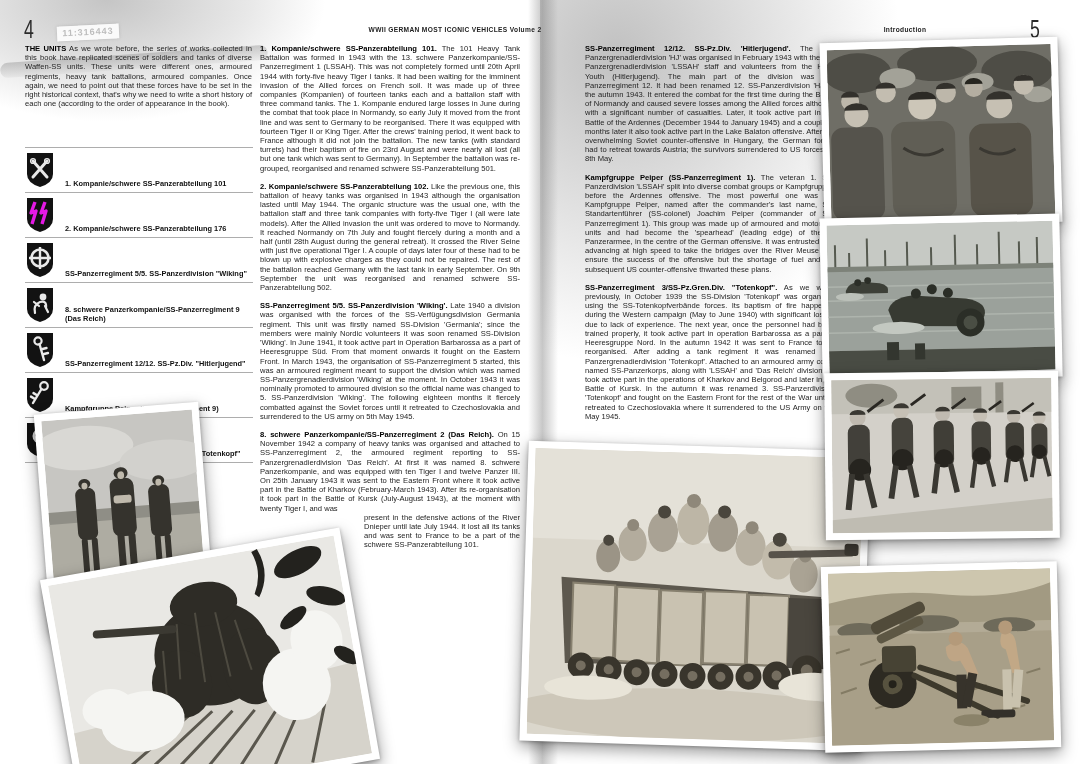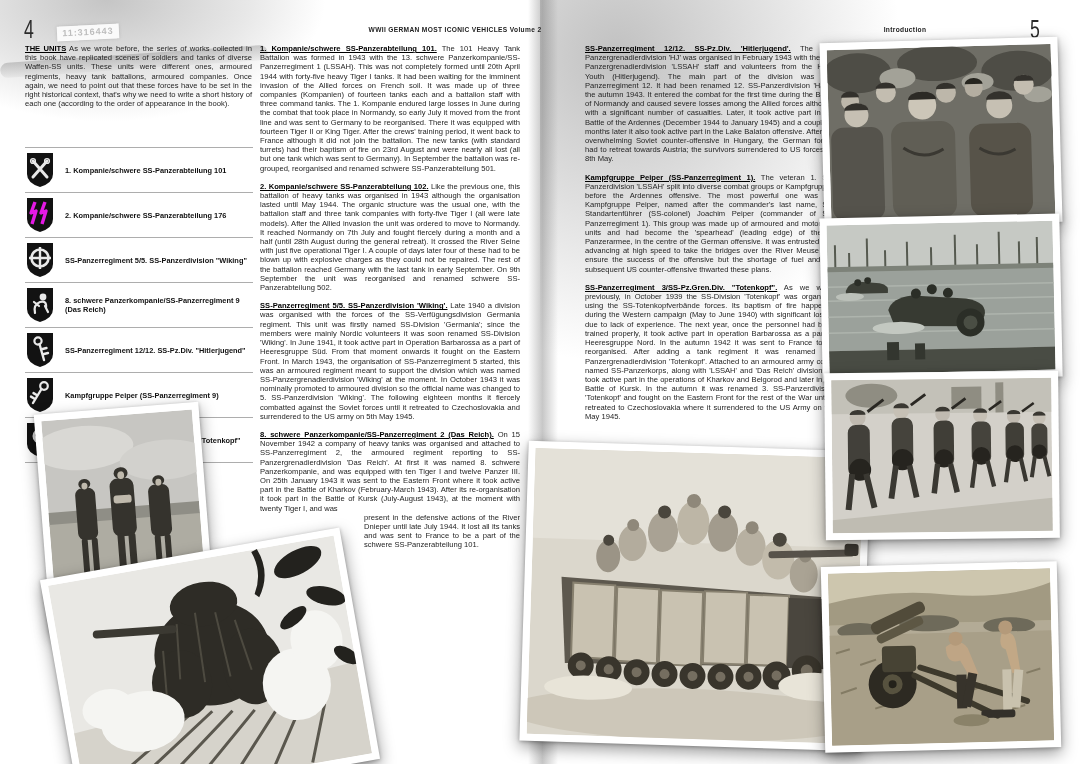--- a/index.html
+++ b/index.html
@@ -20,26 +20,26 @@
   .rp-wash{left:540px;top:0;width:480px;height:560px;
     background:radial-gradient(ellipse 78% 72% at 16% 10%, rgba(125,125,125,.48), rgba(160,160,160,.26) 46%, rgba(200,200,200,0) 76%);}
   .gutter{left:528px;top:0;width:30px;height:764px;
     background:linear-gradient(to right, rgba(255,255,255,0), rgba(95,95,95,.35) 48%, rgba(255,255,255,0));}
 
   .pageno{font-size:26px;font-weight:400;color:#2a2a2a;transform:scaleX(.68);transform-origin:left top;}
   .runhead{font-size:6.6px;font-weight:bold;letter-spacing:.35px;color:#222;text-align:center;}
 
   .bodytext{font-size:7.6px;line-height:9.2px;text-align:justify;color:#242424;}
   .bodytext p{margin:0 0 9px 0;}
-  .bodytext b{color:#000;text-decoration:underline;}
+  .bodytext b{color:#000;}
   .wrapblock{margin-left:104px;text-align:justify;}
 
   
   .units{left:25px;top:147px;width:228px;}
-  .unit-row{display:flex;align-items:center;gap:10px;border-top:1px solid #adadad;padding:4px 0;}
+  .unit-row{display:flex;align-items:flex-end;gap:10px;border-top:1px solid #adadad;padding:4px 0;}
   .unit-row:last-child{border-bottom:1px solid #adadad;}
   .unit-label{font-size:7.4px;font-weight:bold;line-height:9px;color:#111;}
   .shield{flex:0 0 30px;}
 
   
   .photo{position:absolute;background:#fff;padding:7px;
     box-shadow:0 6px 16px rgba(0,0,0,.40),0 1px 4px rgba(0,0,0,.28);}
   .photo svg{display:block;}
 </style>
 </head>

